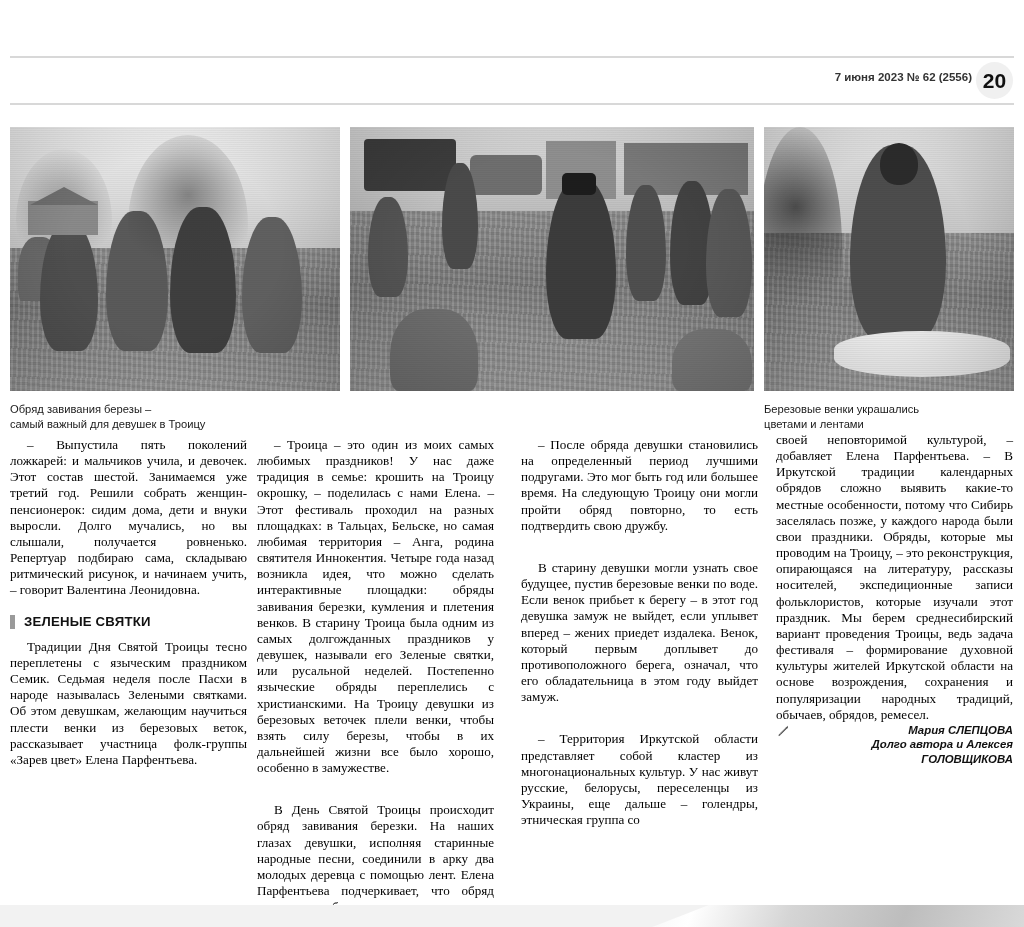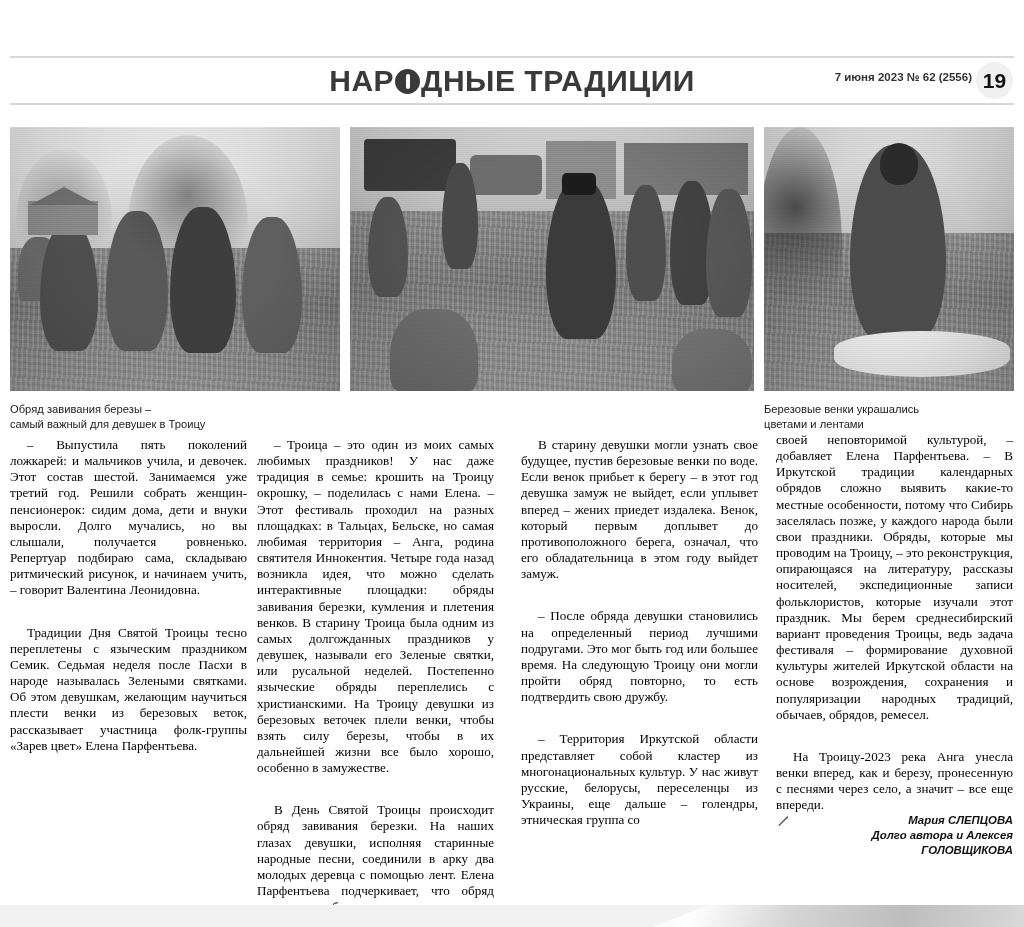--- a/index.html
+++ b/index.html
@@ -312,26 +312,23 @@
 </head>
 <body>
 
 <div class="page">
 
   <div class="masthead">
     <div class="masthead-rule-top"></div>
     <div class="masthead-rule-bottom"></div>
 
 
-    <div class="section-title">
-      <span>НАР</span><span class="omark"></span><span>ДНЫЕ ТРАДИЦИИ</span>
-    </div>
 
     <div class="issue-line">7 июня 2023 № 62 (2556)</div>
-    <div class="page-number">19</div>
+    <div class="page-number">20</div>
   </div>
 
   <div class="photo-row">
 
     <div class="photo photo-1">
       <div class="ph-sky"></div>
       <div class="ph-ground"></div>
       <div class="ph-crowd" style="left:8px; top:110px; width:42px; height:64px; background:#6b6b6b;"></div>
       <div class="ph-figure" style="left:30px; top:96px; width:58px; height:128px; background:#4f4f4f;"></div>
       <div class="ph-figure" style="left:96px; top:84px; width:62px; height:140px; background:#5a5a5a;"></div>
@@ -383,37 +380,37 @@
   </div>
   <div class="caption caption-1">
     <div>Обряд завивания березы –</div>
     <div>самый важный для девушек в Троицу</div>
   </div>
 
   <div class="cols">
 
     <div class="col col-1">
       <p>– Выпустила пять поколений ложкарей: и мальчиков учила, и девочек. Этот состав шестой. Занимаемся уже третий год. Решили собрать женщин-пенсионерок: сидим дома, дети и внуки выросли. Долго мучались, но вы слышали, получается ровненько. Репертуар подбираю сама, складываю ритмический рисунок, и начинаем учить, – говорит Валентина Леонидовна.</p>
+      <div class="subhead">ЗЕЛЕНЫЕ СВЯТКИ</div>
       <p>Традиции Дня Святой Троицы тесно переплетены с языческим праздником Семик. Седьмая неделя после Пасхи в народе называлась Зелеными святками. Об этом девушкам, желающим научиться плести венки из березовых веток, рассказывает участница фолк-группы «Зарев цвет» Елена Парфентьева.</p>
     </div>
 
     <div class="col col-2">
       <p>– Троица – это один из моих самых любимых праздников! У нас даже традиция в семье: крошить на Троицу окрошку, – поделилась с нами Елена. – Этот фестиваль проходил на разных площадках: в Тальцах, Бельске, но самая любимая территория – Анга, родина святителя Иннокентия. Четыре года назад возникла идея, что можно сделать интерактивные площадки: обряды завивания березки, кумления и плетения венков. В старину Троица была одним из самых долгожданных праздников у девушек, называли его Зеленые святки, или русальной неделей. Постепенно языческие обряды переплелись с христианскими. На Троицу девушки из березовых веточек плели венки, чтобы взять силу березы, чтобы в их дальнейшей жизни все было хорошо, особенно в замужестве.</p>
       <p>В День Святой Троицы происходит обряд завивания березки. На наших глазах девушки, исполняя старинные народные песни, соединили в арку два молодых деревца с помощью лент. Елена Парфентьева подчеркивает, что обряд заплетания березки – исключительно женский, участие мужчин в</p>
     </div>
 
     <div class="col col-3">
+      <p>– После обряда девушки становились на определенный период лучшими подругами. Это мог быть год или большее время. На следующую Троицу они могли пройти обряд повторно, то есть подтвердить свою дружбу.</p>
       <p>В старину девушки могли узнать свое будущее, пустив березовые венки по воде. Если венок прибьет к берегу – в этот год девушка замуж не выйдет, если уплывет вперед – жених приедет издалека. Венок, который первым доплывет до противоположного берега, означал, что его обладательница в этом году выйдет замуж.</p>
-      <p>– После обряда девушки становились на определенный период лучшими подругами. Это мог быть год или большее время. На следующую Троицу они могли пройти обряд повторно, то есть подтвердить свою дружбу.</p>
       <p>– Территория Иркутской области представляет собой кластер из многонациональных культур. У нас живут русские, белорусы, переселенцы из Украины, еще дальше – голендры, этническая группа со</p>
     </div>
 
     <div class="col col-4">
       <p class="noindent">своей неповторимой культурой, – добавляет Елена Парфентьева. – В Иркутской традиции календарных обрядов сложно выявить какие-то местные особенности, потому что Сибирь заселялась позже, у каждого народа были свои праздники. Обряды, которые мы проводим на Троицу, – это реконструкция, опирающаяся на литературу, рассказы носителей, экспедиционные записи фольклористов, которые изучали этот праздник. Мы берем среднесибирский вариант проведения Троицы, ведь задача фестиваля – формирование духовной культуры жителей Иркутской области на основе возрождения, сохранения и популяризации народных традиций, обычаев, обрядов, ремесел.</p>
-      <p>На Троицу-2023 река Анга унесла венки вперед, как и березу, пронесенную с песнями через село, а значит – все еще впереди.</p>
       <div class="byline">
         <span class="pencil-icon">
           <svg viewBox="0 0 13 13" width="13" height="13" aria-hidden="true">
             <path d="M11.4 1.5 L12 2.1 L4.2 9.9 L2.9 10.5 L3.5 9.2 Z" fill="none" stroke="#444" stroke-width="0.9" stroke-linejoin="round"></path>
             <path d="M10.3 2.6 L11 3.3" stroke="#444" stroke-width="0.9"></path>
           </svg>
         </span>
         <div>Мария СЛЕПЦОВА</div>
         <div>Долго автора и Алексея</div>
         <div>ГОЛОВЩИКОВА</div>

